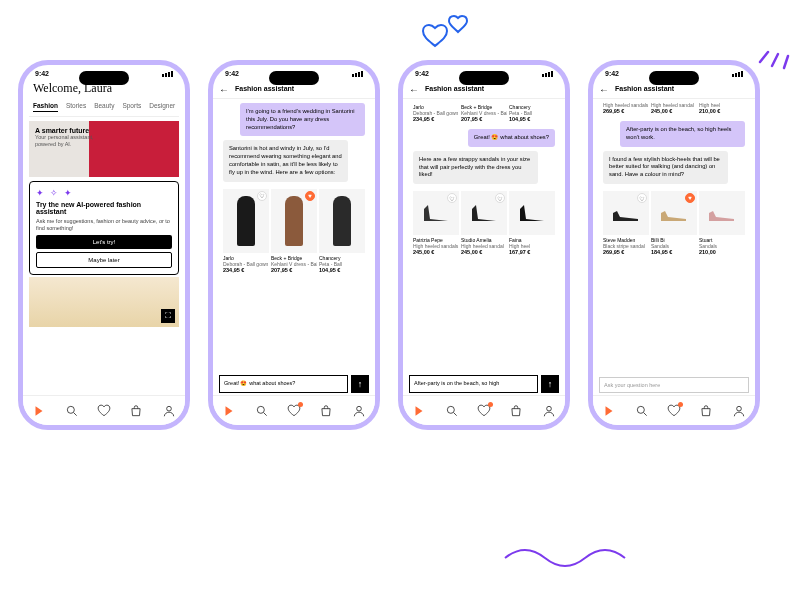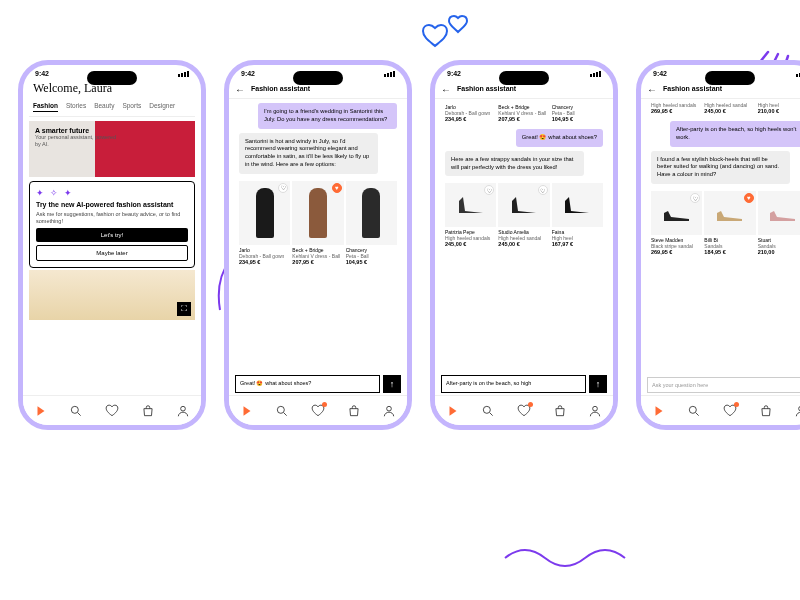--- a/index.html
+++ b/index.html
@@ -1,18 +1,18 @@
 <!DOCTYPE html>
 <html><head>
 <meta charset="utf-8">
 <style>
 *{box-sizing:border-box;margin:0;padding:0;font-family:-apple-system,Helvetica,Arial,sans-serif}
 body{background:#fff;width:800px;height:600px;position:relative;overflow:hidden}
 .stage{display:flex;gap:18px;padding:60px 18px 40px;align-items:flex-start}
-.phone{width:188px;height:370px;background:#fff;border:5px solid #c4b5fd;border-radius:30px;position:relative;overflow:hidden;flex-shrink:0}
+.phone{width:172px;height:370px;background:#fff;border:5px solid #c4b5fd;border-radius:30px;position:relative;overflow:hidden;flex-shrink:0}
 .notch{position:absolute;top:6px;left:50%;transform:translateX(-50%);width:50px;height:14px;background:#000;border-radius:9px;z-index:5}
 .statusbar{display:flex;justify-content:space-between;padding:5px 12px 2px;font-size:7px;font-weight:600}
 .sig{display:flex;gap:1px;align-items:flex-end}
 .sig span{width:2px;background:#000;display:inline-block}
 .content{height:310px;overflow:hidden;padding:0 6px}
 .welcome{font-family:Georgia,serif;font-size:12px;padding:2px 4px 6px}
 .tabs{display:flex;gap:8px;font-size:6.5px;padding:0 4px 4px;border-bottom:1px solid #eee}
 .tab{color:#666}
 .tab.act{color:#000;font-weight:600;border-bottom:1.5px solid #000;padding-bottom:2px}
 .hero{position:relative;height:56px;background:linear-gradient(90deg,#e8e4e0 40%,#c81e3a 40%);padding:6px;margin:4px 0}

